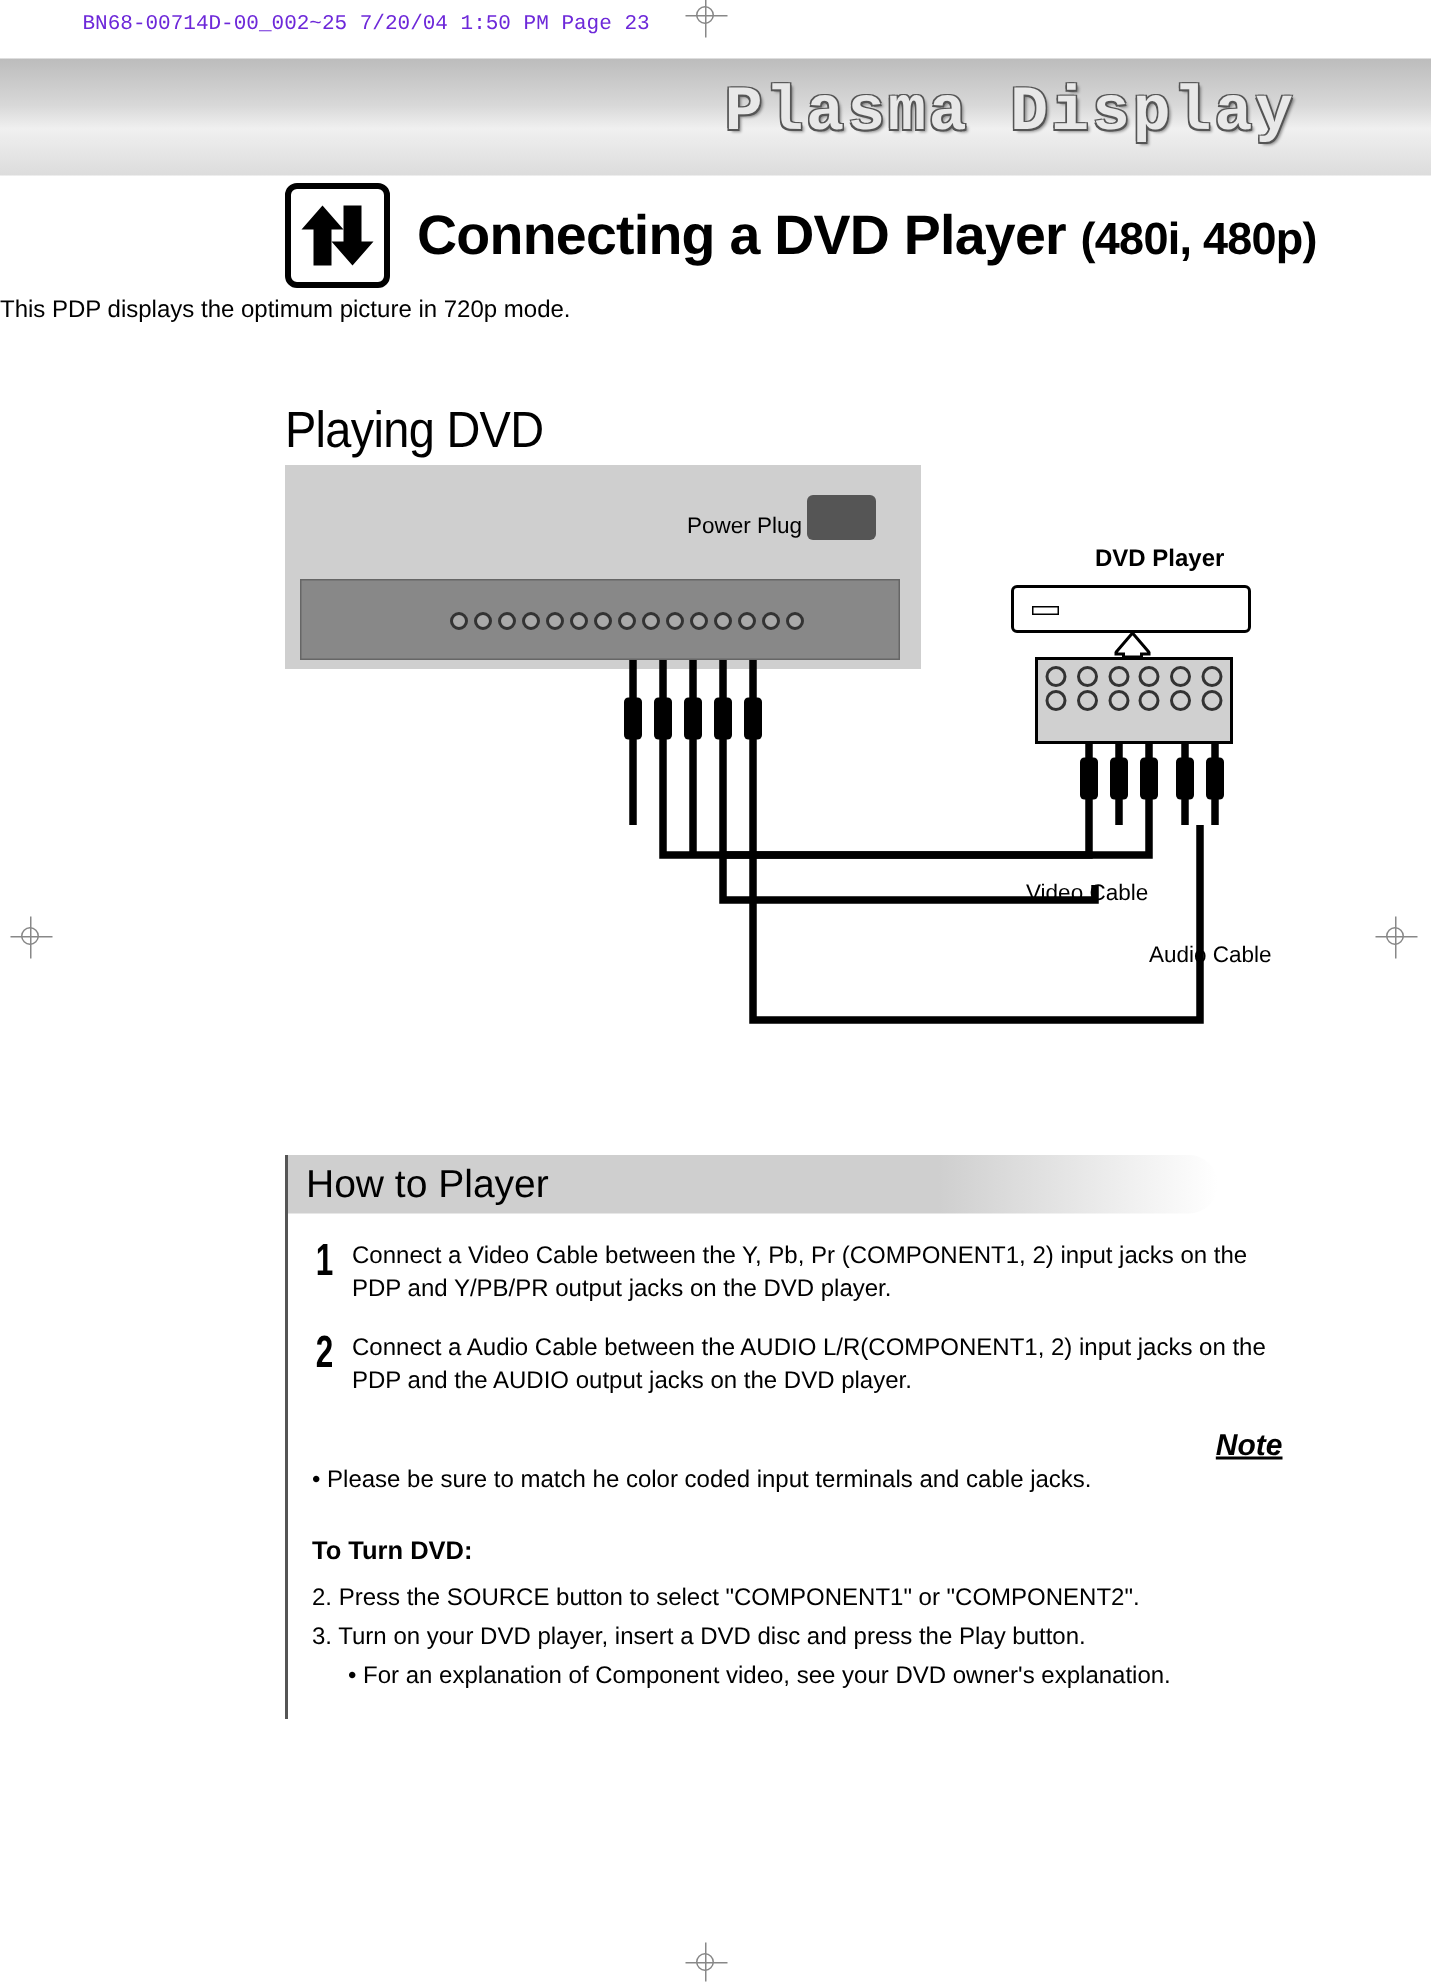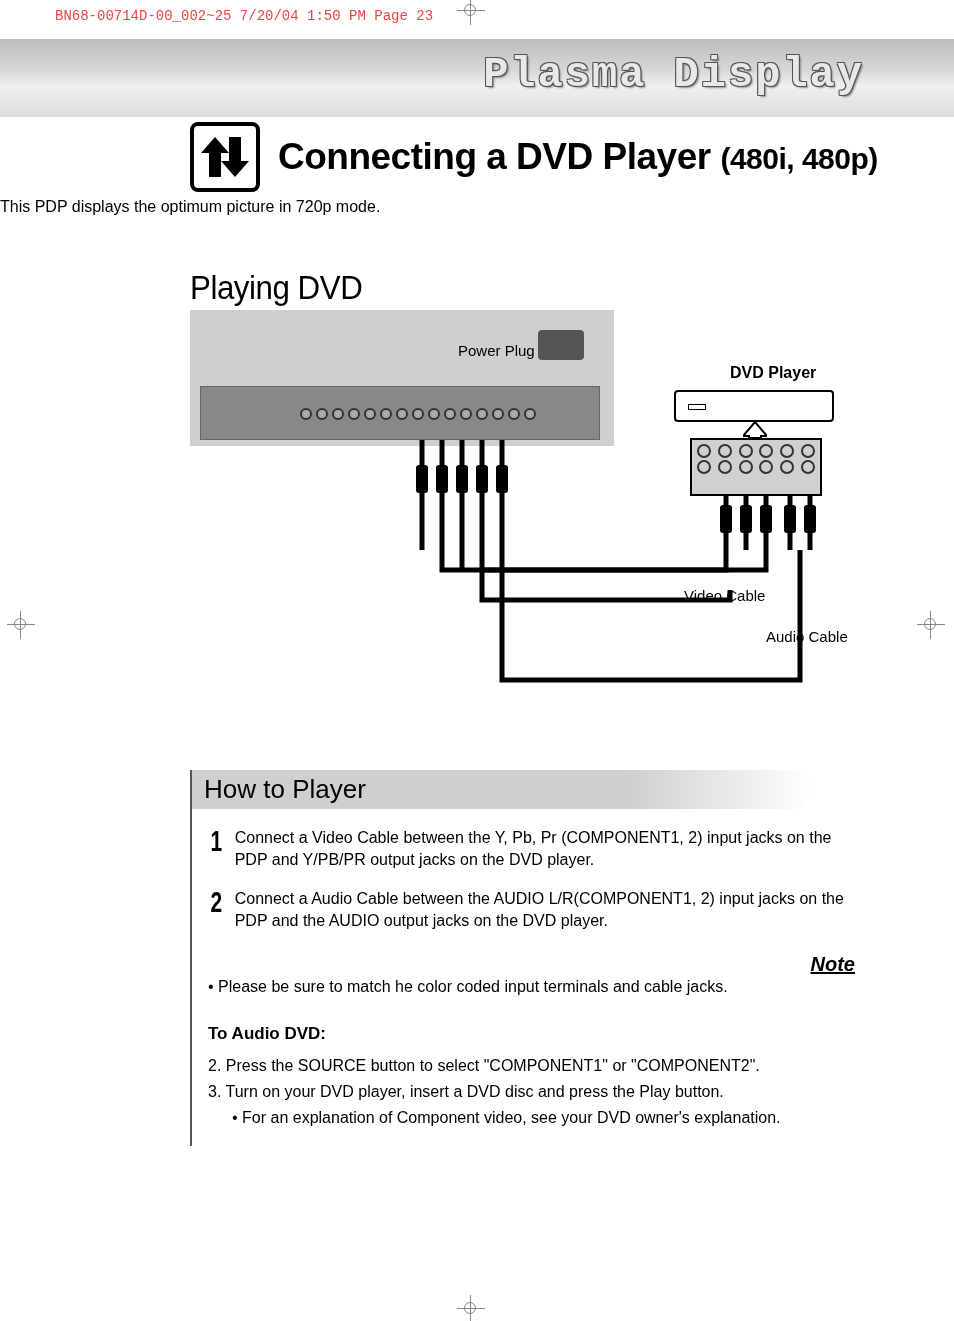--- a/index.html
+++ b/index.html
@@ -9,21 +9,21 @@
     background: #fff;
     font-family: "Futura", "Century Gothic", Arial, sans-serif;
     color: #000;
     position: relative;
     overflow: hidden;
   }
   .meta-header {
     font-family: "Courier New", monospace;
     font-size: 14px;
     padding: 8px 0 0 55px;
-    color: #ef4444;
+    color: #6d28d9;
   }
   .banner {
     margin-top: 15px;
     height: 78px;
     background: linear-gradient(to bottom, #bcbcbc 0%, #d8d8d8 40%, #f0f0f0 60%, #dcdcdc 100%);
     position: relative;
     text-decoration: underline;
   }
   .banner-title {
     position: absolute;
@@ -351,21 +351,21 @@
     <div>Connect a Video Cable between the Y, Pb, Pr (COMPONENT1, 2) input jacks on the PDP and Y/PB/PR output jacks on the DVD player.</div>
   </div>
   <div class="step">
     <div class="step-num">2</div>
     <div>Connect a Audio Cable between the AUDIO L/R(COMPONENT1, 2) input jacks on the PDP and the AUDIO output jacks on the DVD player.</div>
   </div>
 
   <div class="note-label">Note</div>
   <div class="bullet-row">•   Please be sure to match he color coded input terminals and cable jacks.</div>
 
-  <div class="toplay">To Audio DVD:</div>
+  <div class="toplay">To Turn DVD:</div>
   <div class="num-list">
     <div>2.  Press the SOURCE button to select "COMPONENT1" or "COMPONENT2".</div>
     <div>3.  Turn on your DVD player, insert a DVD disc and press the Play button.</div>
     <div class="indent">• For an explanation of Component video, see your DVD owner's explanation.</div>
   </div>
 </div>
 
 <div class="reg-guide" style="left:14px; top:618px"></div>
 <div class="reg-guide" style="left:924px; top:618px"></div>
 <div class="reg-guide" style="left:464px; top:4px"></div>

